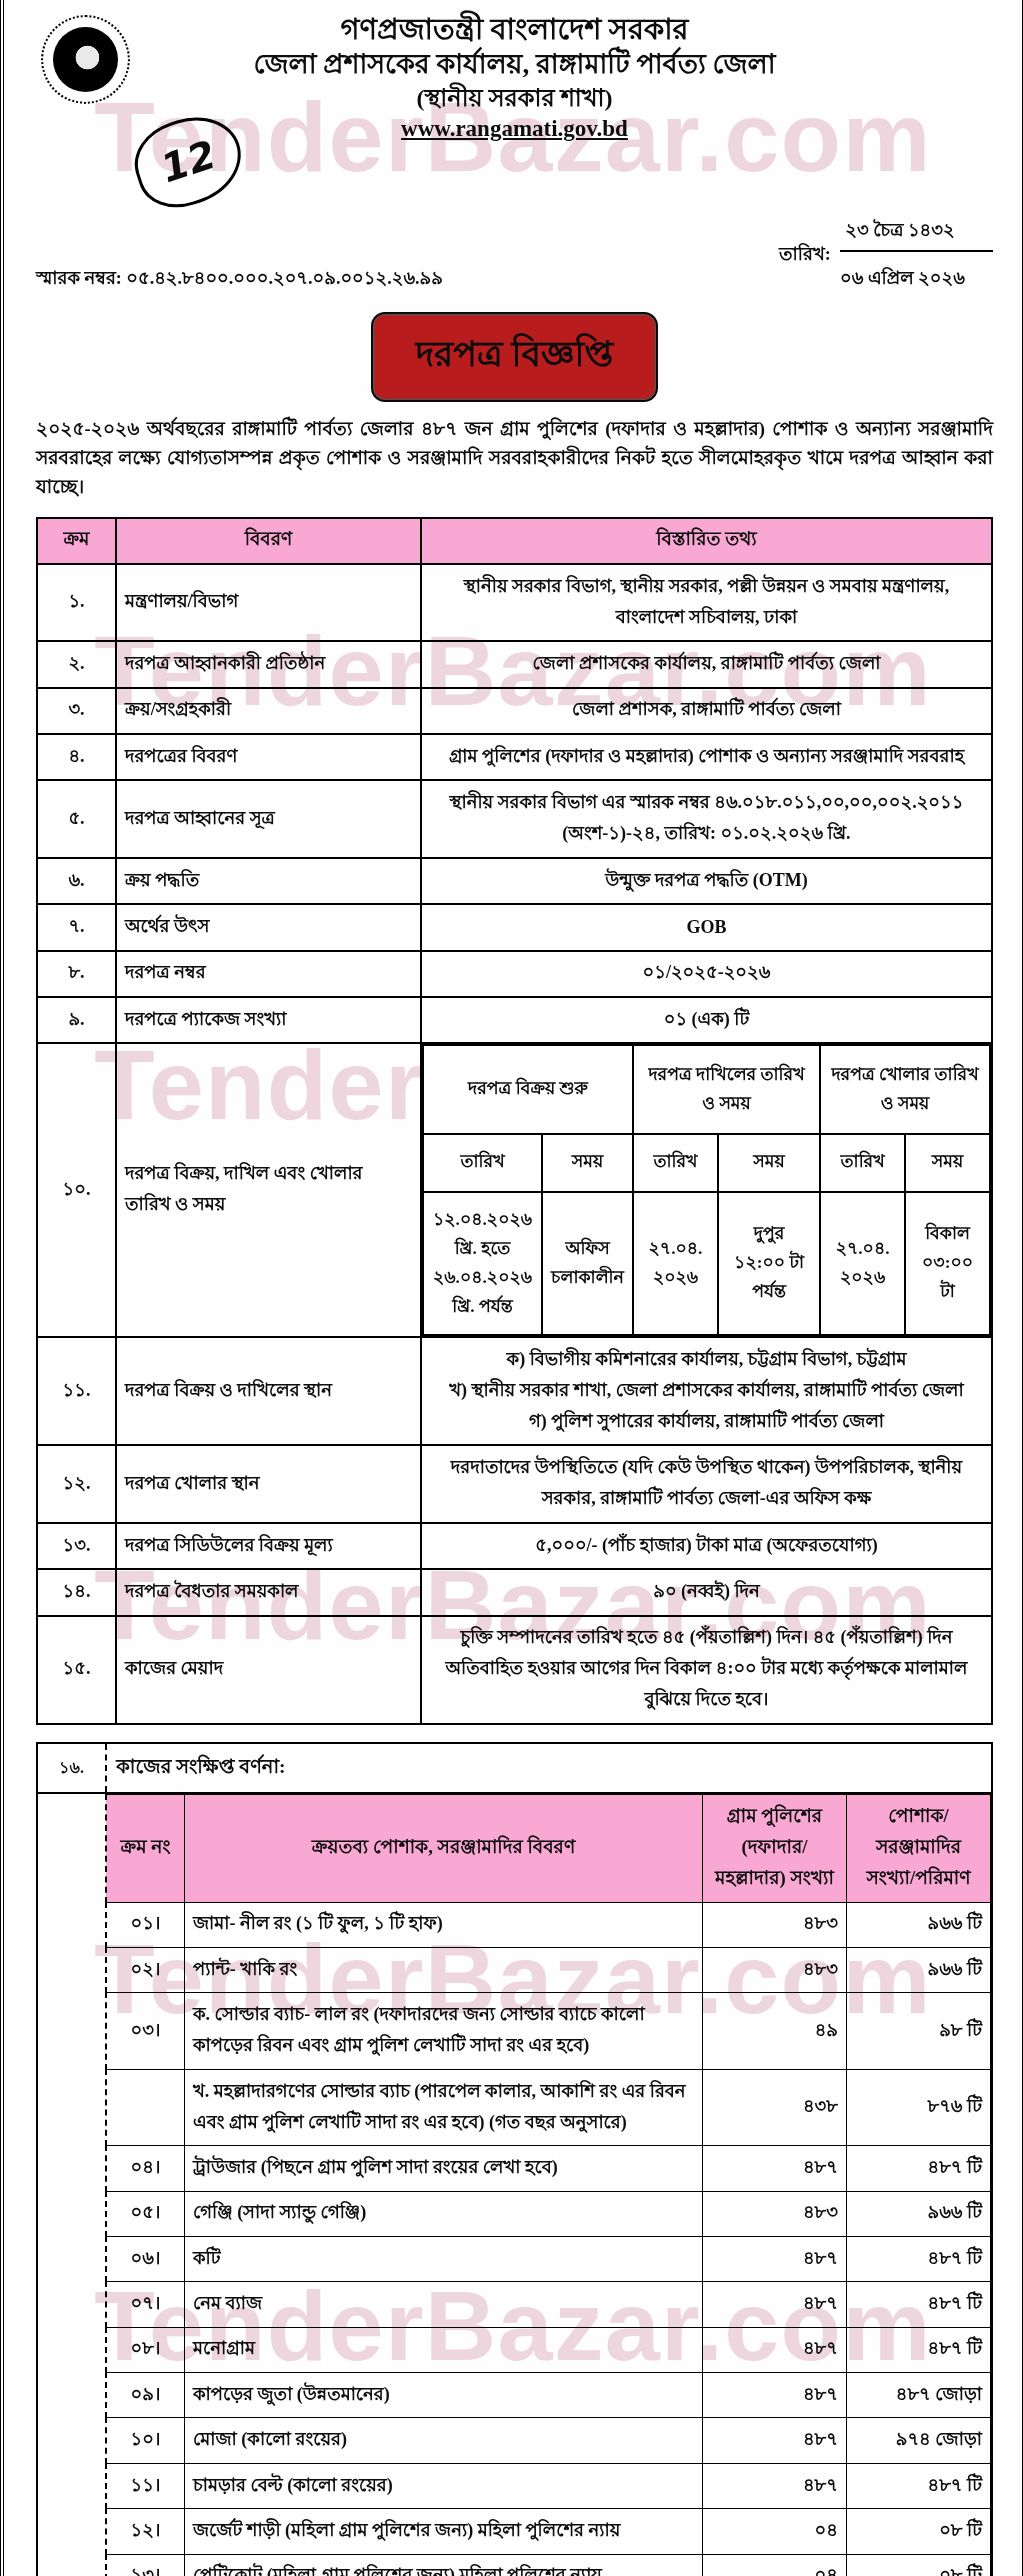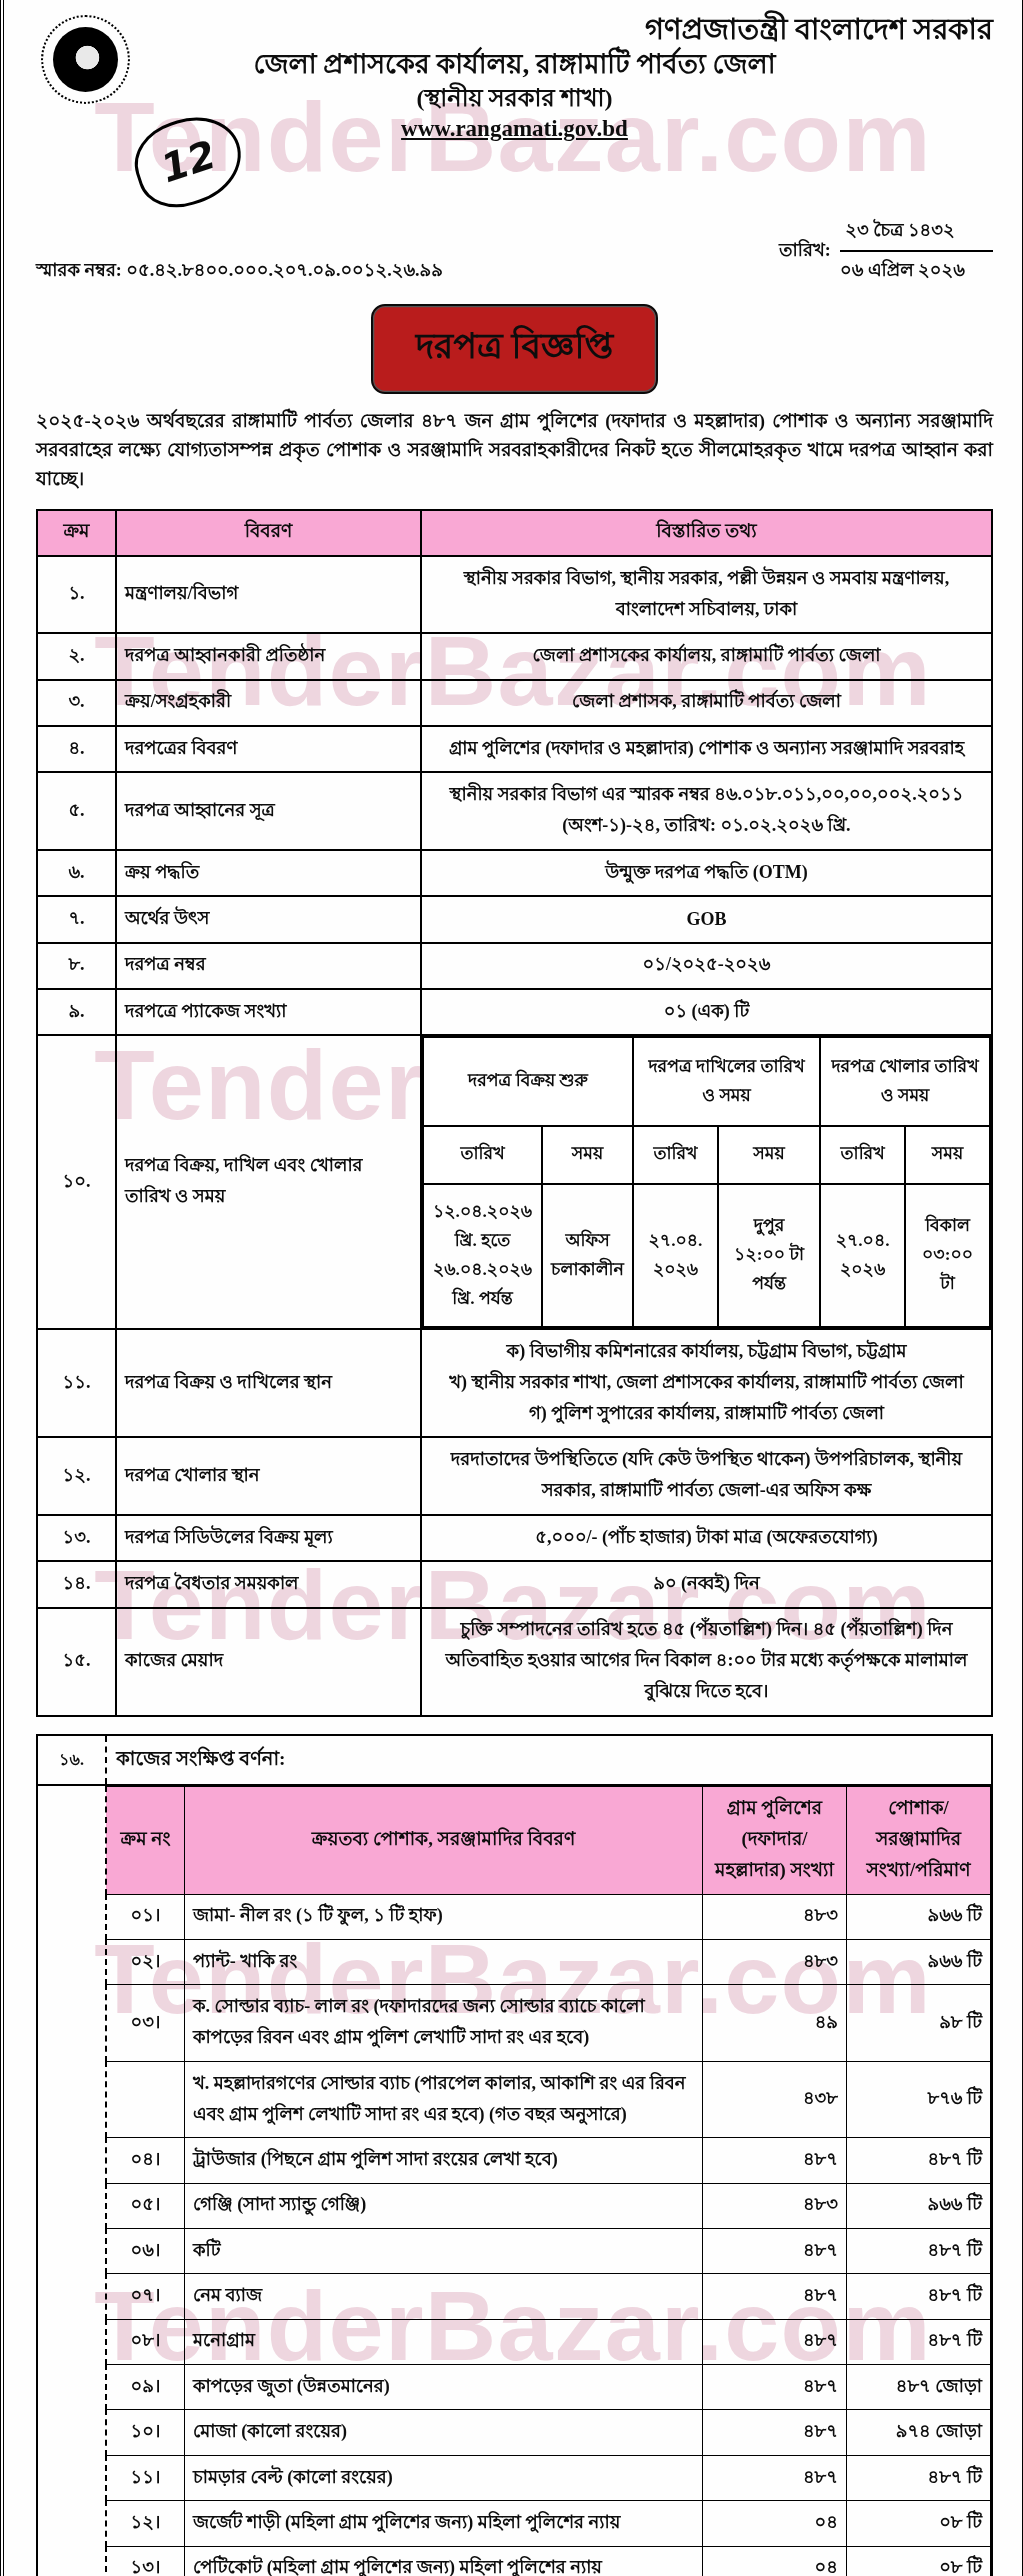--- a/index.html
+++ b/index.html
@@ -17,32 +17,32 @@
   .seal{position:absolute;left:5.3px;top:8px;width:85px;height:85px;border:2.7px dotted #000;
         border-radius:50%;}
   .seal-core{position:absolute;inset:10px;background:#000;border-radius:50%;}
   .seal-map{position:absolute;inset:23px;border-radius:45% 55% 50% 50%;
         background:radial-gradient(circle at 55% 45%, #e9e9e9 0 38%, #000 40%);}
   .hand12{position:absolute;left:99px;top:112px;width:101px;height:79px;border:3.3px solid #000;
         border-radius:48% 52% 55% 45%;transform:rotate(-18deg);display:flex;align-items:center;
         justify-content:center;font-size:39px;font-style:italic;font-weight:700;
         font-family:"DejaVu Sans",sans-serif;transform-origin:center;}
   .hdr-lines{text-align:center;padding-top:4px;}
-  .h1{font-size:29px;font-weight:900;line-height:1.25;text-align:right;}
+  .h1{font-size:29px;font-weight:900;line-height:1.25;}
   .h2{font-size:27px;font-weight:900;line-height:1.3;}
   .h3{font-size:24px;font-weight:700;line-height:1.35;}
   .h4{font-size:23px;font-weight:900;text-decoration:underline;line-height:1.3;}
   
   .memo-row{display:flex;justify-content:space-between;align-items:flex-end;margin-top:9.3px;}
   .memo{font-size:18px;font-weight:800;}
   .dateblock{display:flex;align-items:center;gap:9.3px;font-size:18px;font-weight:800;}
   .datecol{display:flex;flex-direction:column;}
   .date-top{padding:0 5.3px 2.7px 5.3px;}
   .date-rule{width:153px;border-top:2px solid #000;}
-  .date-bot{padding-top:4px;}
+  .date-bot{padding-top:12px;}
   
   .badge-wrap{text-align:center;margin:17.4px 0 13.3px 0;}
   .badge{display:inline-block;border:2.7px solid #0a0a0a;border-radius:14px;
          background:#b91c1c;padding:13.3px 43px;font-size:35px;font-weight:900;
          box-shadow:0 0 0 1.3px #555 inset;}
   
   .intro{font-size:18.7px;font-weight:700;line-height:1.55;text-align:justify;margin:5.3px 0 14.7px 0;}
   
   table{border-collapse:collapse;width:100%;}
   td,th{border:2px solid #000;padding:6.7px 8px;font-size:18px;font-weight:700;vertical-align:middle;}

